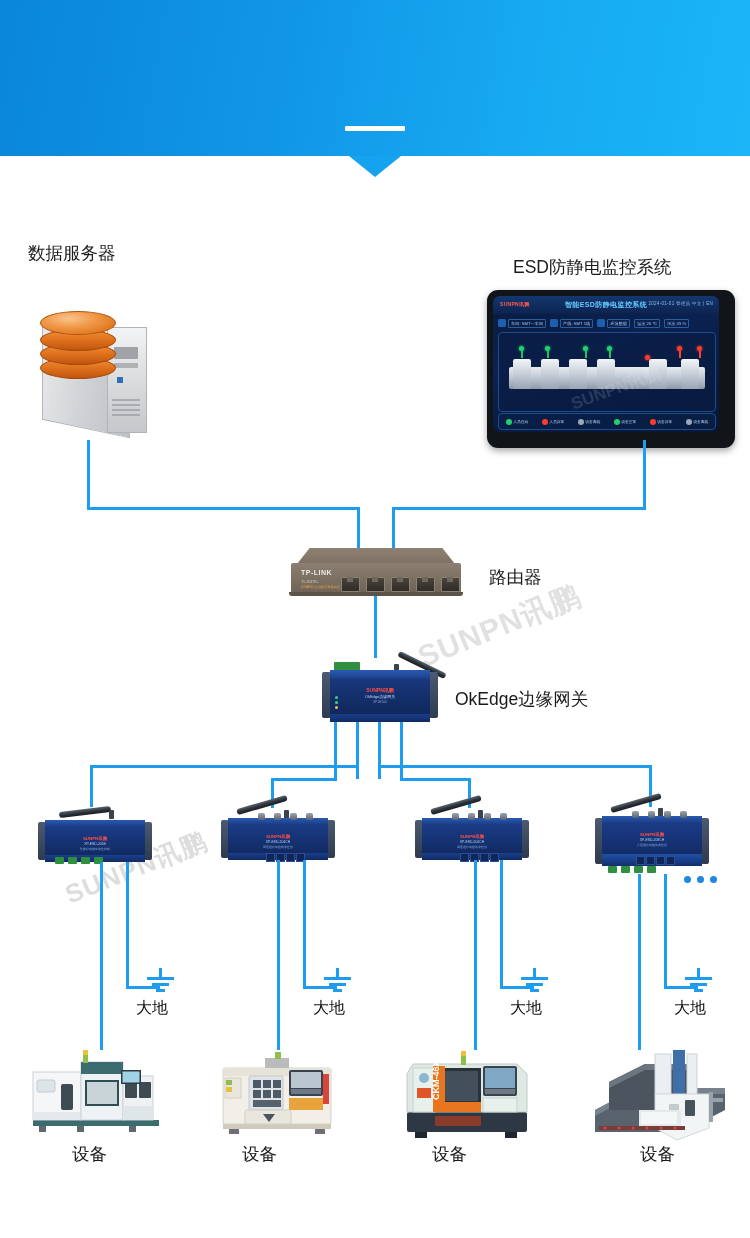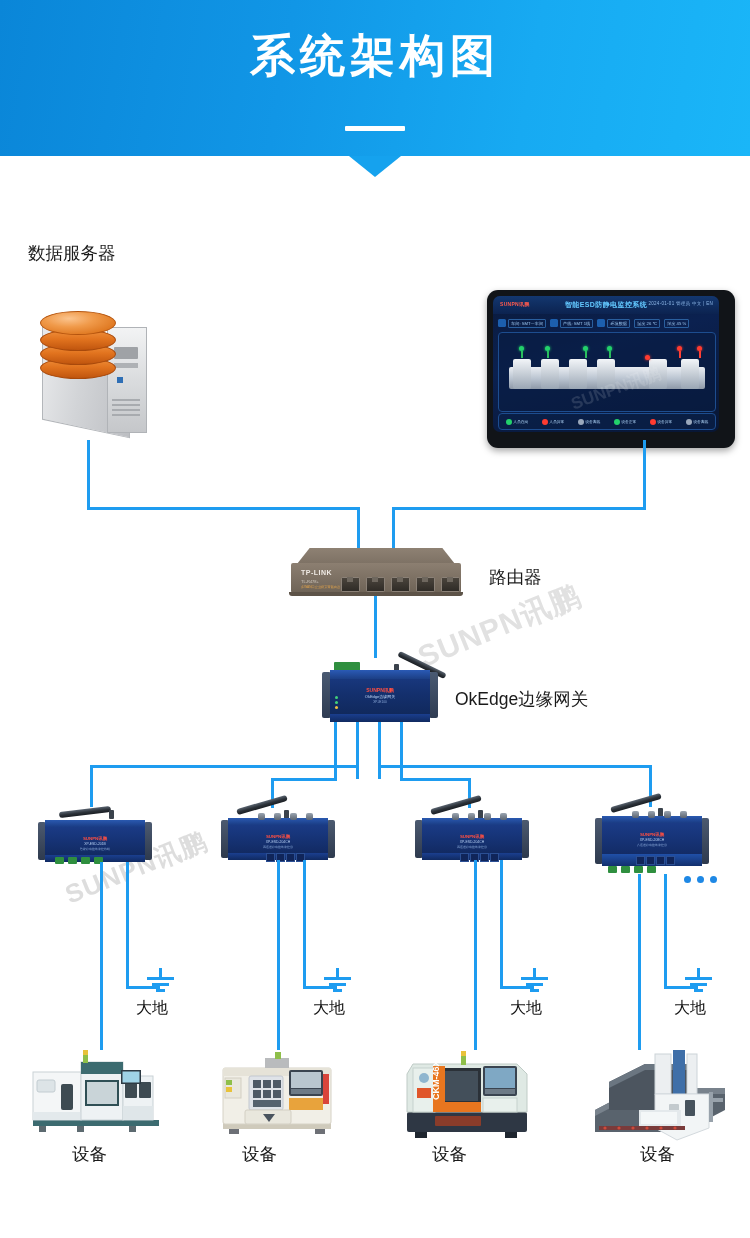--- a/index.html
+++ b/index.html
@@ -206,21 +206,20 @@
 
   
   .machine{position:absolute;width:150px;height:95px;}
 </style>
 </head>
 <body>
 
 <div id="root">
 
   <div class="banner">
-    <div class="banner-title">系统架构图</div>
     <div class="banner-rule"></div>
   </div>
   <div class="banner-notch"></div>
 
   <div class="wm" style="left:60px;top:880px;">SUNPN讯鹏</div>
   <div class="wm wm2" style="left:412px;top:640px;">SUNPN讯鹏</div>
 
   <div class="lbl" style="left:28px;top:241px;">数据服务器</div>
   <div class="server">
     <div class="srv-tower"></div>
@@ -230,20 +229,21 @@
     <div class="srv-led"></div>
     <div class="srv-vent"></div>
     <div class="db">
       <div class="db-layer" style="top:46px;"></div>
       <div class="db-layer" style="top:32px;"></div>
       <div class="db-layer" style="top:18px;"></div>
       <div class="db-top"></div>
     </div>
   </div>
 
+  <div class="lbl" style="left:513px;top:255px;">ESD防静电监控系统</div>
   <div class="panel">
     <div class="panel-screen">
       <div class="p-topbar"></div>
       <div class="p-logo">SUNPN讯鹏</div>
       <div class="p-title">智能ESD防静电监控系统</div>
       <div class="p-rt">2024-01-01  管理员  中文 | EN</div>
 
       <div class="p-statrow">
         <div class="p-chip">
             <div class="sq"></div>

